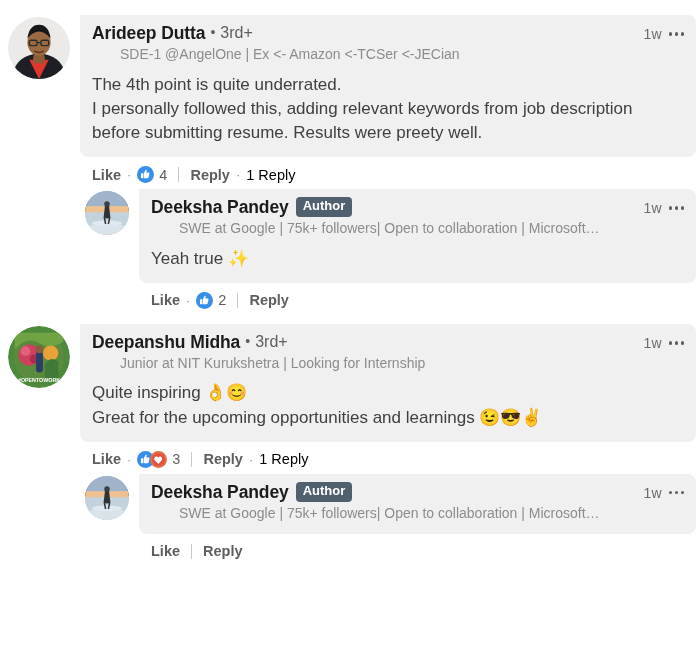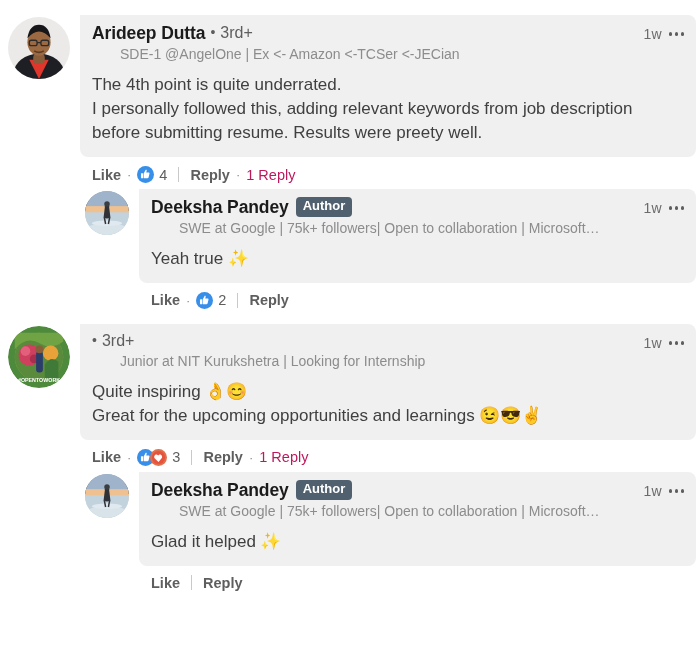--- a/index.html
+++ b/index.html
@@ -185,21 +185,21 @@
     color: #5e5e5e;
     margin-left: 5px;
   }
   .divider {
     width: 1px;
     height: 15px;
     background: #c9c9c9;
     margin: 0 11px;
   }
   .replies-link {
-    color: #be185d;
+    color: #000000;
     cursor: pointer;
   }
 </style>
 </head>
 <body>
 
 <div class="thread">
     <div class="comment top-level">
       <div class="avatar lg">
         <svg viewBox="0 0 64 64">
@@ -294,20 +294,21 @@
       <div class="avatar lg">
         <svg viewBox="0 0 64 64">
           <use href="#av-photo-opentowork-ring"></use>
         </svg>
       </div>
       <div class="bubble-wrap">
         <div class="bubble">
           <div class="meta-row">
             <div class="ident">
               <div class="name-line">
+                <span class="name">Deepanshu Midha</span>
                 <span class="dot-sep">•</span>
                 <span class="degree">3rd+</span>
               </div>
               <div class="headline">Junior at NIT Kurukshetra | Looking for Internship</div>
             </div>
             <div class="time-row">
               <span class="time">1w</span>
               <span class="ellipsis-icon">
                 <i></i>
                 <i></i>
@@ -359,21 +360,20 @@
             </div>
             <div class="time-row">
               <span class="time">1w</span>
               <span class="ellipsis-icon">
                 <i></i>
                 <i></i>
                 <i></i>
               </span>
             </div>
           </div>
-          <div class="body-text">Glad it helped ✨</div>
         </div>
         <div class="actions">
           <span class="act">Like</span>
           <span class="divider"></span>
           <span class="act">Reply</span>
         </div>
       </div>
     </div>
   </div>
 

